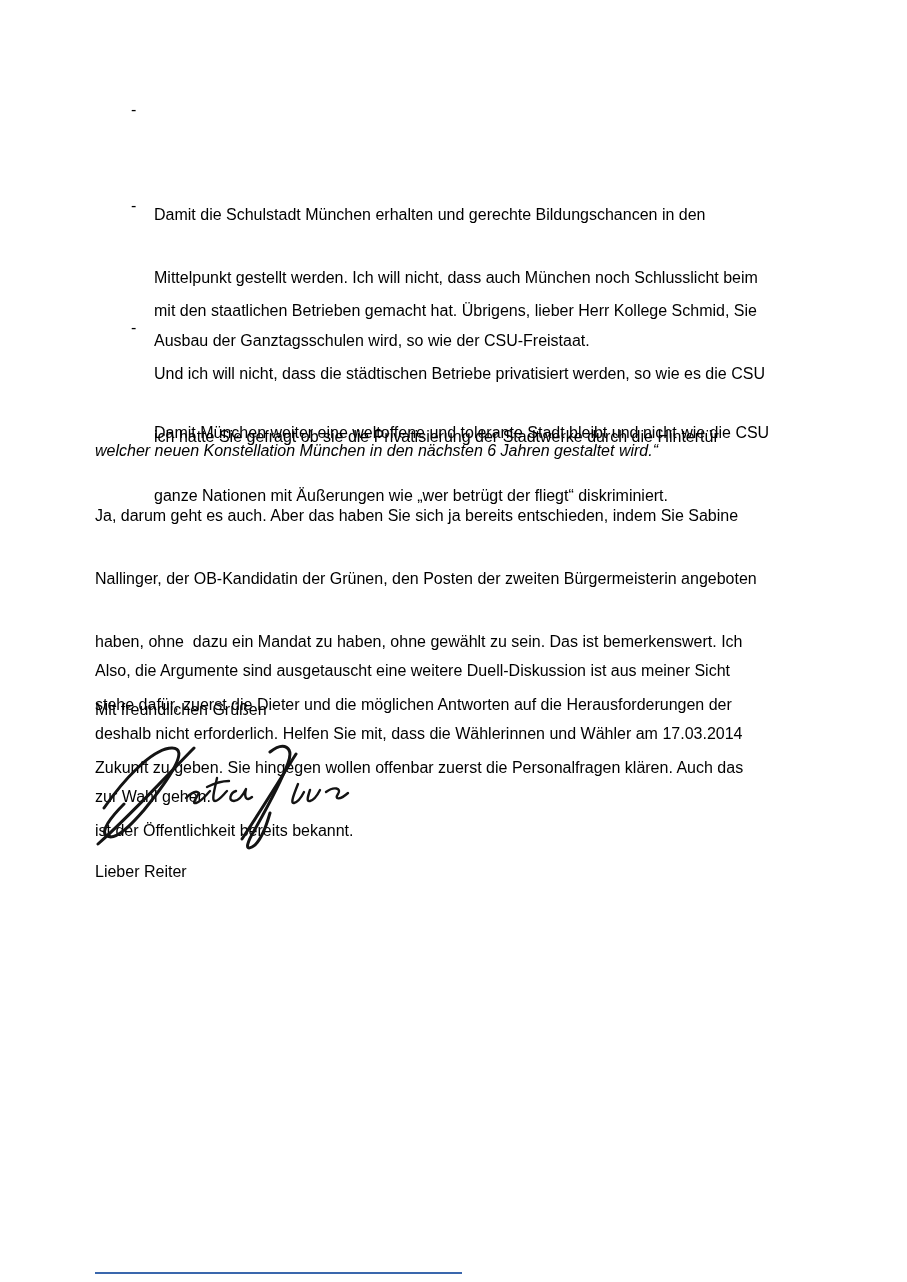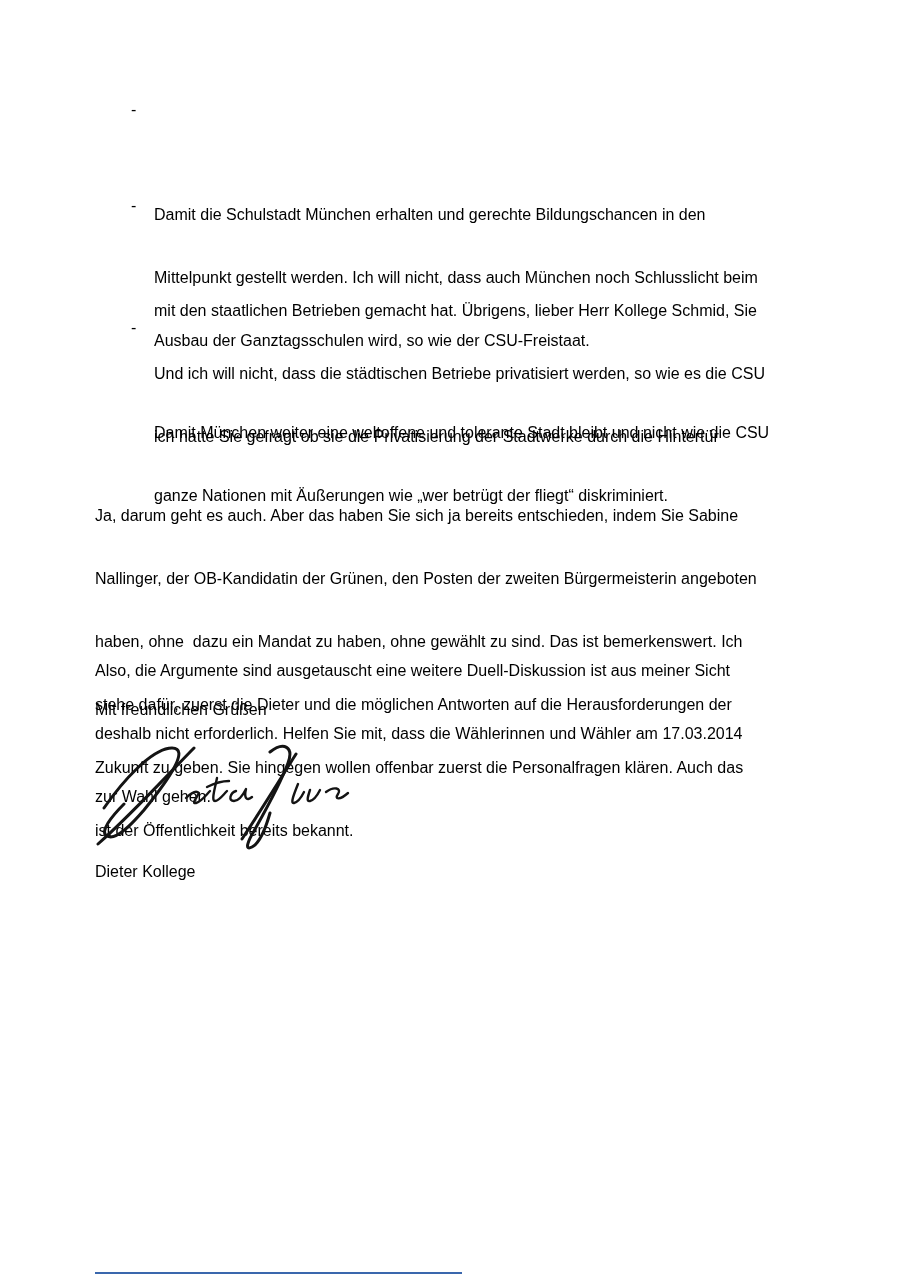--- a/index.html
+++ b/index.html
@@ -51,26 +51,27 @@
 
   <div class="bullet" style="top:317px">
     <span class="dash">-</span>
     <div class="lines">
       <div class="line">Damit München weiter eine weltoffene und tolerante Stadt bleibt und nicht wie die CSU</div>
       <div class="line">ganze Nationen mit Äußerungen wie „wer betrügt der fliegt“ diskriminiert.</div>
     </div>
   </div>
 
   <div class="block" style="top:398px">
+    <div class="line italic">welcher neuen Konstellation München in den nächsten 6 Jahren gestaltet wird.“</div>
   </div>
 
   <div class="block" style="top:463px">
     <div class="line">Ja, darum geht es auch. Aber das haben Sie sich ja bereits entschieden, indem Sie Sabine</div>
     <div class="line">Nallinger, der OB-Kandidatin der Grünen, den Posten der zweiten Bürgermeisterin angeboten</div>
-    <div class="line">haben, ohne  dazu ein Mandat zu haben, ohne gewählt zu sind. Das ist bemerkenswert. Ich</div>
+    <div class="line">haben, ohne  dazu ein Mandat zu haben, ohne gewählt zu sein. Das ist bemerkenswert. Ich</div>
     <div class="line">stehe dafür, zuerst die Dieter und die möglichen Antworten auf die Herausforderungen der</div>
     <div class="line">Zukunft zu geben. Sie hingegen wollen offenbar zuerst die Personalfragen klären. Auch das</div>
     <div class="line">ist der Öffentlichkeit bereits bekannt.</div>
   </div>
 
   <div class="block" style="top:618px">
     <div class="line">Also, die Argumente sind ausgetauscht eine weitere Duell-Diskussion ist aus meiner Sicht</div>
     <div class="line">deshalb nicht erforderlich. Helfen Sie mit, dass die Wählerinnen und Wähler am 17.03.2014</div>
     <div class="line">zur Wahl gehen.</div>
   </div>
@@ -92,17 +93,17 @@
       <path class="sig-stroke" d="M184 14 C198 3 208 9 202 25 C194 47 178 75 168 93 C162 103 158 113 166 109 C174 105 180 89 184 75"></path>
 
       <path class="sig-stroke" d="M156 101 C176 71 198 35 210 16"></path>
 
       <path class="sig-thin" d="M212 46 C208 56 204 66 208 65 C212 64 216 58 218 54"></path>
       <path class="sig-thin" d="M224 52 C222 58 220 64 224 63 C228 62 232 56 234 52"></path>
       <path class="sig-thin" d="M240 54 C248 48 256 50 252 56 C248 62 254 62 262 55"></path>
     </svg>
   </div>
 
-  <div class="block" style="top:861px">Dieter Kollege</div>
+  <div class="block" style="top:861px">Lieber Reiter</div>
 
   <div class="footer-rule" style="background: rgb(58, 103, 173);"></div>
 
 </div>
 
 </body></html>

